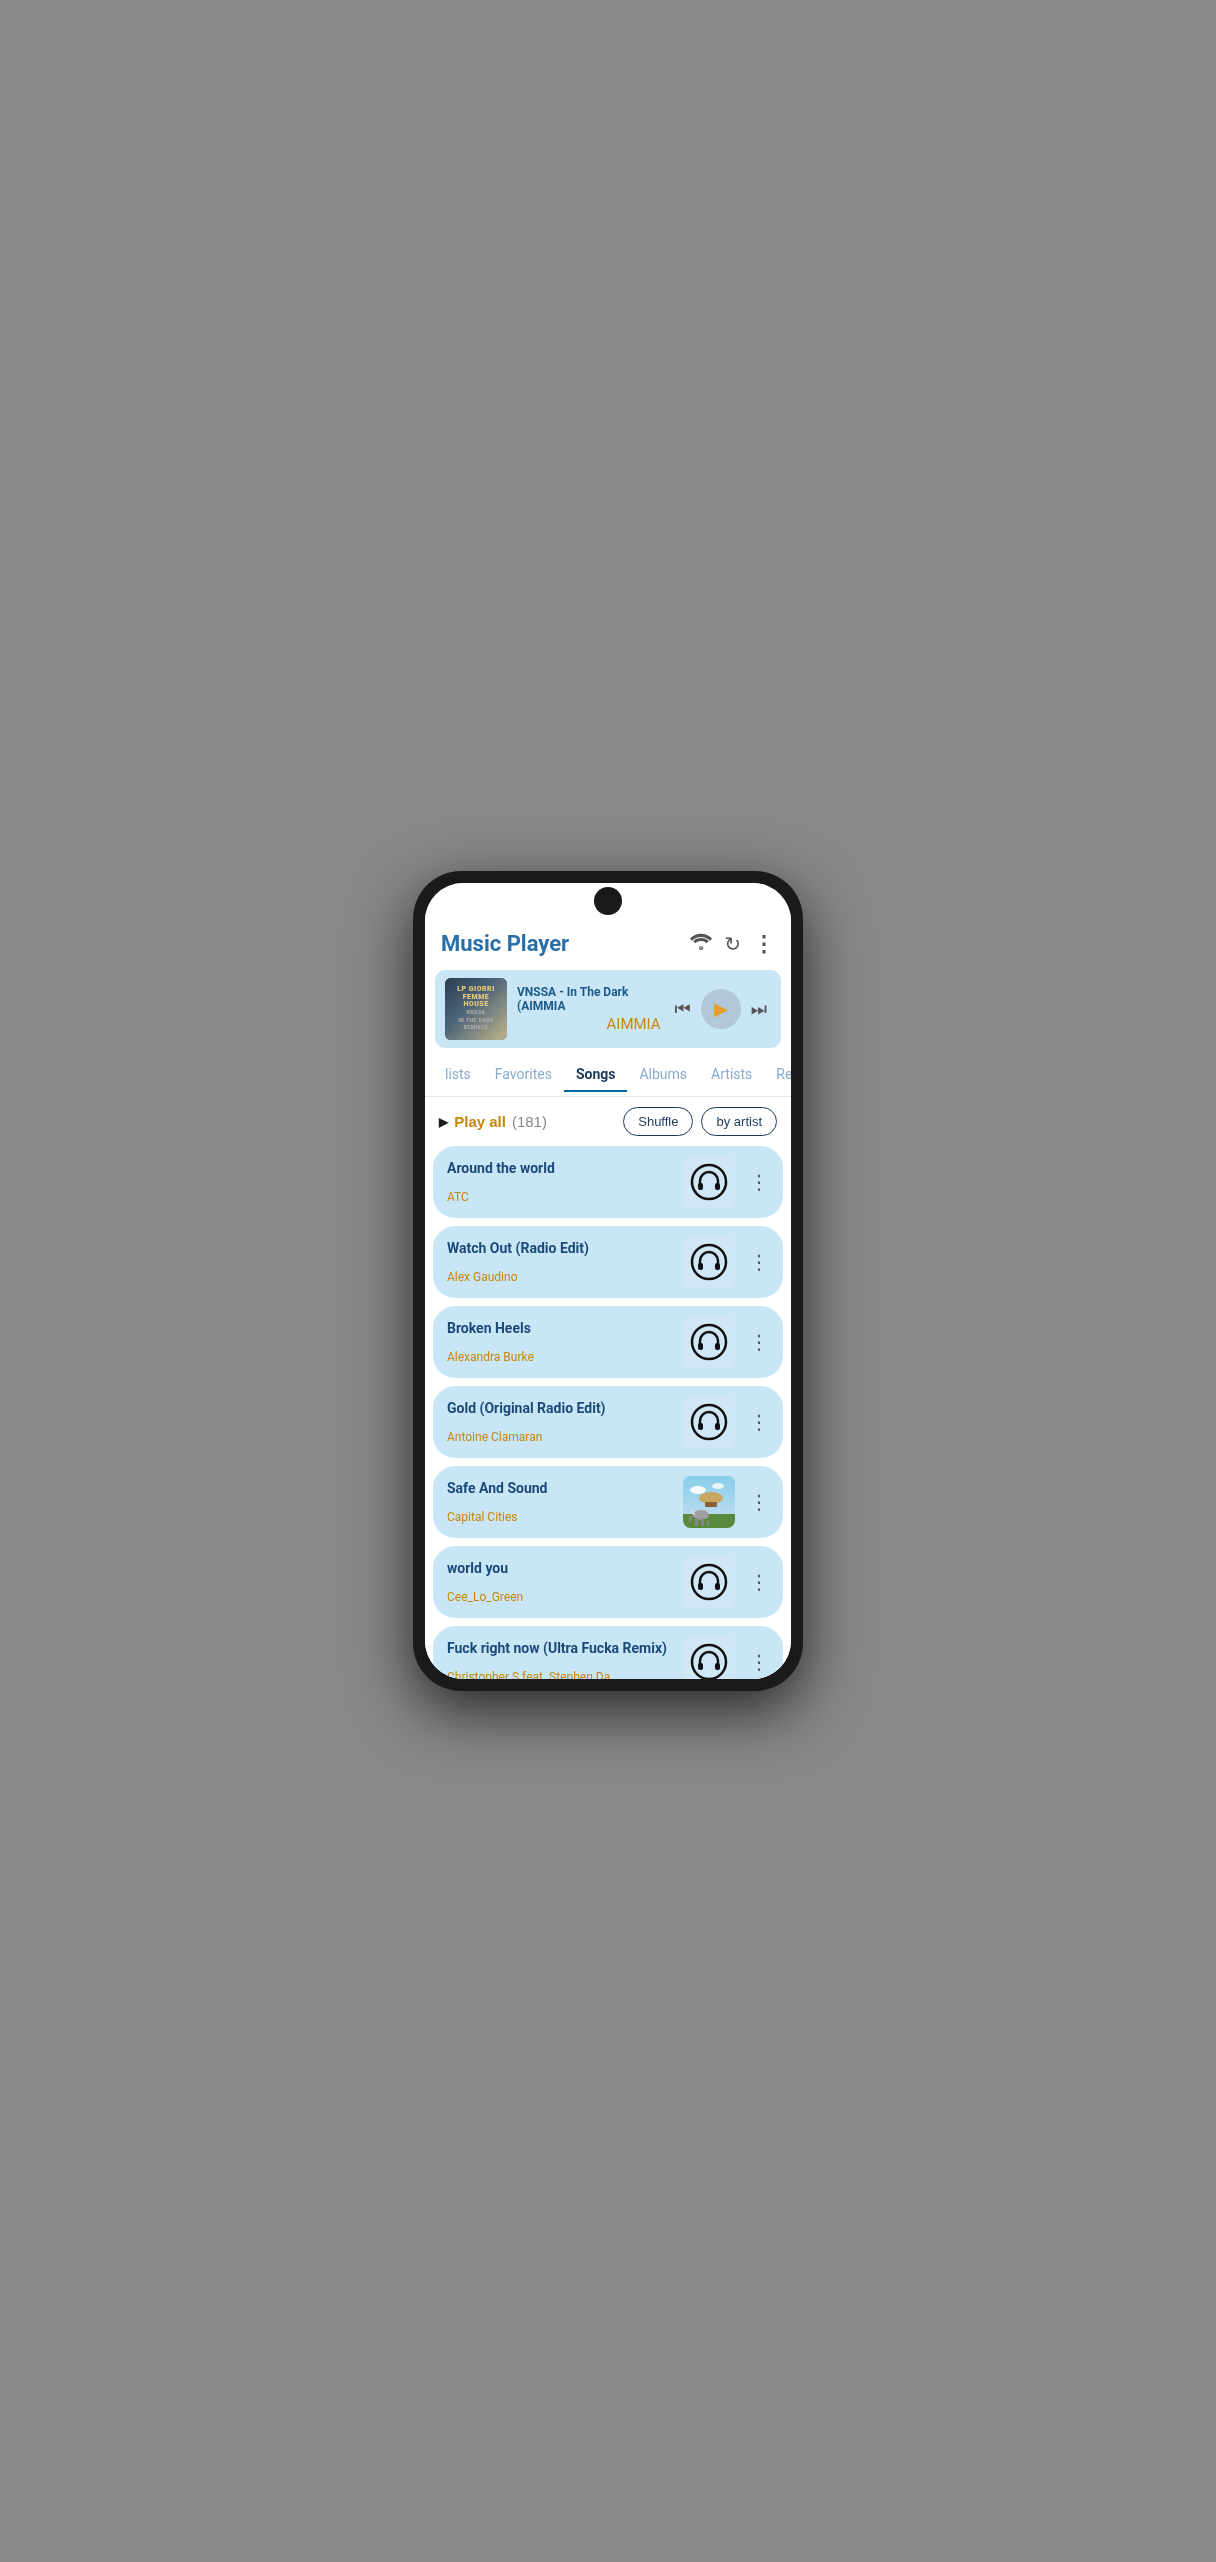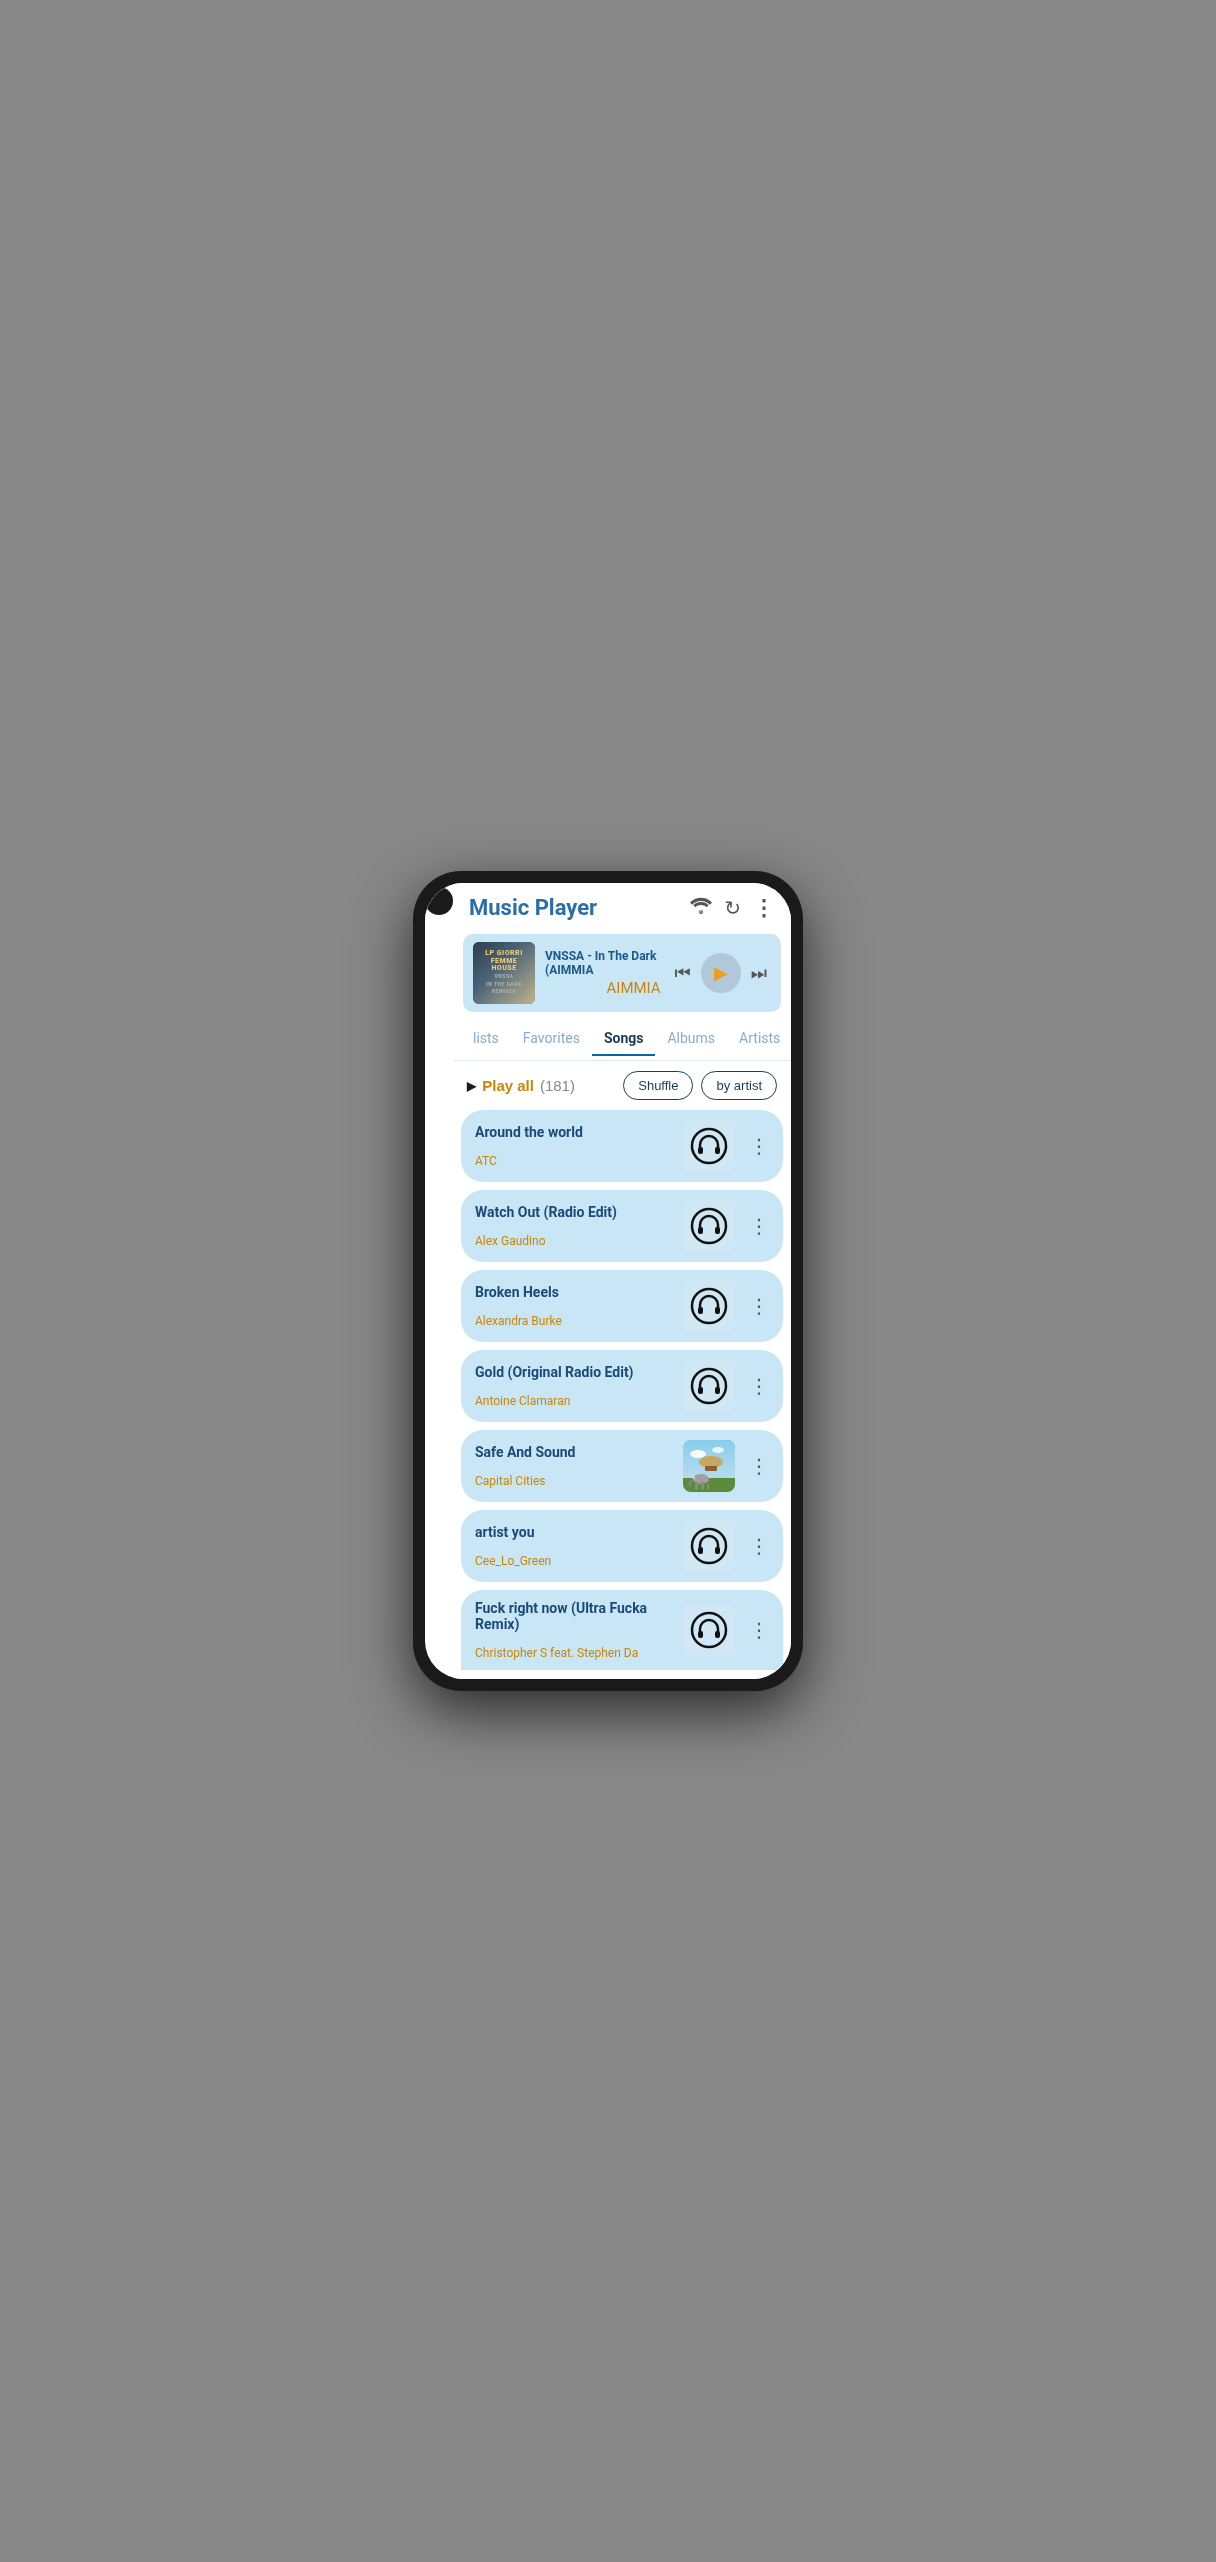--- a/index.html
+++ b/index.html
@@ -20,21 +20,21 @@
       box-shadow: 0 20px 60px rgba(0,0,0,0.7);
       position: relative;
     }
     .phone-screen {
       width: 100%;
       height: 100%;
       background: #fff;
       border-radius: 38px;
       overflow: hidden;
       display: flex;
-      flex-direction: row;
+      flex-direction: column;
     }
     .status-bar {
       background: #fff;
       height: 36px;
       display: flex;
       align-items: center;
       justify-content: center;
       flex-shrink: 0;
     }
     .camera-notch {
@@ -446,21 +446,21 @@
 
                 <path d="M12 39 Q9 37 11 35" stroke="#ddd" stroke-width="1.5" fill="none"></path>
               </svg>
             </div>
           </div>
           <button class="more-btn">⋮</button>
         </div>
 
         <div class="song-item">
           <div class="song-info">
-            <div class="song-title">artist you</div>
+            <div class="song-title">world you</div>
             <div class="song-artist">Cee_Lo_Green</div>
           </div>
           <div class="song-thumb-headphone">
             <svg class="headphone-svg" viewBox="0 0 38 38" fill="none">
               <circle cx="19" cy="19" r="17" stroke="#111" stroke-width="2.5" fill="#d0e8f5"></circle>
               <path d="M10 20v-2a9 9 0 0 1 18 0v2" stroke="#111" stroke-width="2.5" stroke-linecap="round" fill="none"></path>
               <rect x="8" y="20" width="5" height="7" rx="2" fill="#111"></rect>
               <rect x="25" y="20" width="5" height="7" rx="2" fill="#111"></rect>
             </svg>
           </div>

